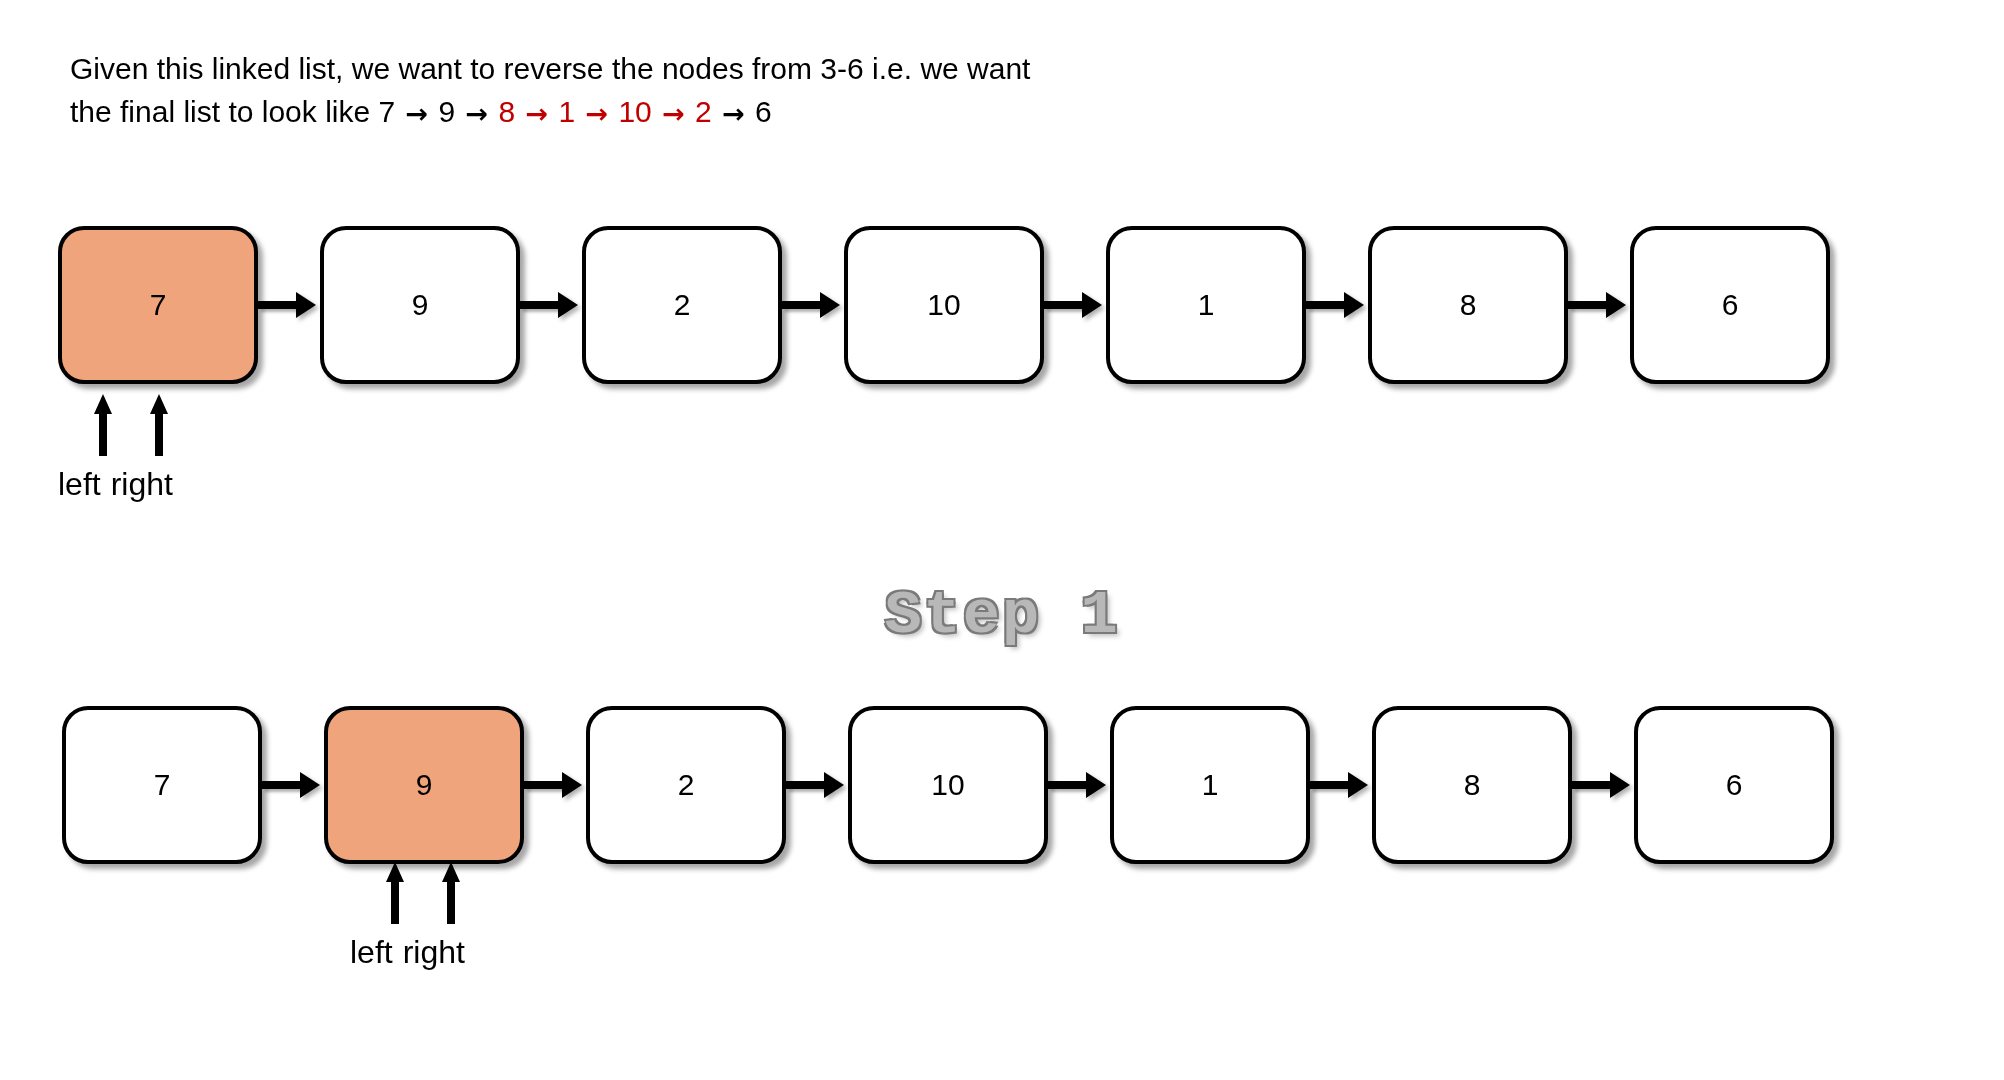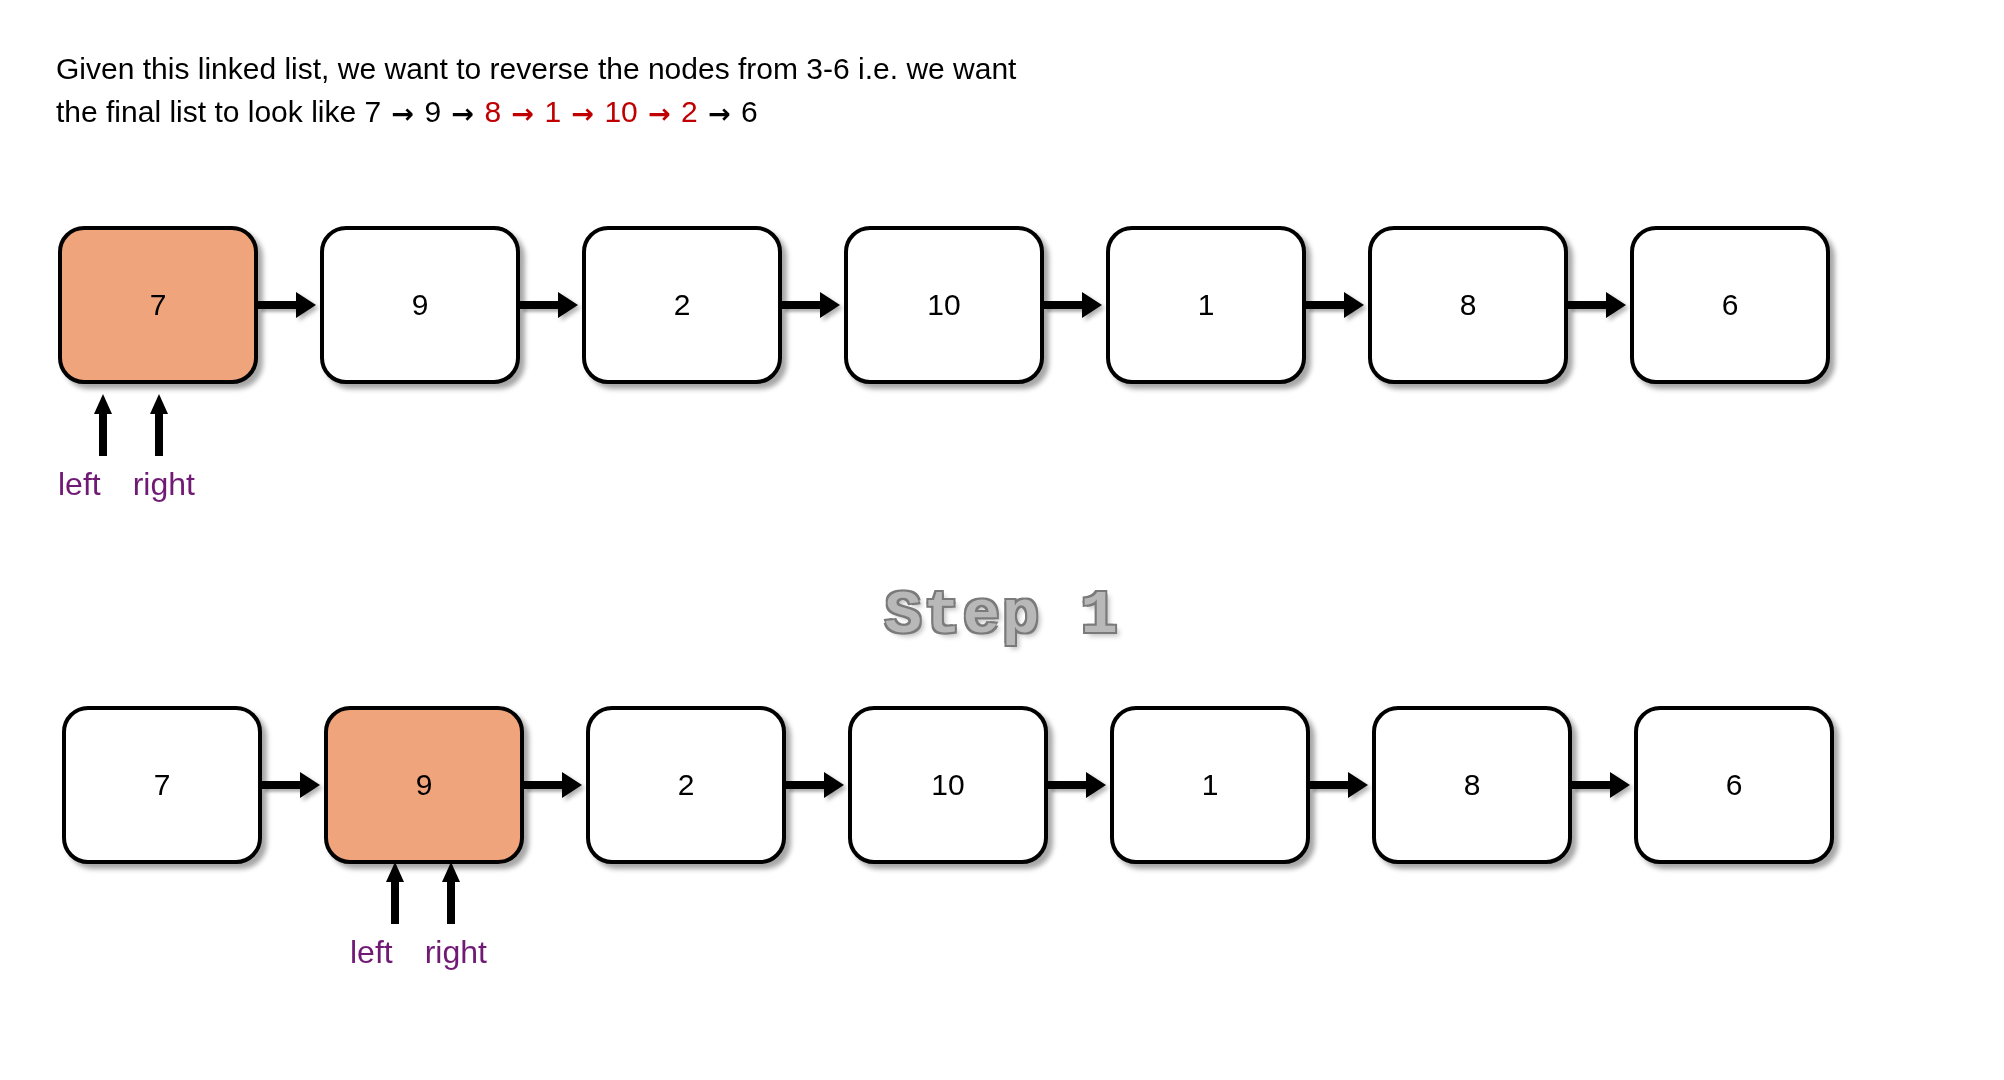--- a/index.html
+++ b/index.html
@@ -13,21 +13,21 @@
   }
   body {
     font-family: "Liberation Sans", sans-serif;
     color: #000000;
     position: relative;
   }
 
   
   #intro-text {
     position: absolute;
-    left: 56px;
+    left: 70px;
     top: 48px;
     width: 1400px;
     font-size: 30px;
     line-height: 1.42;
     color: #000000;
     white-space: nowrap;
   }
   #intro-text .line { display: block; }
   .arrow-glyph {
     font-family: "DejaVu Sans", sans-serif;
@@ -129,24 +129,24 @@
     left: 0;
     top: 0;
     width: 0;
     height: 0;
     border-left: 9px solid transparent;
     border-right: 9px solid transparent;
     border-bottom: 20px solid #000000;
   }
   .pointer-labels {
     display: flex;
-    gap: 32px;
+    gap: 10px;
     margin-top: 10px;
     font-size: 32px;
-    color: #701a75;
+    color: #000000;
   }
 
   
   #step-title {
     position: absolute;
     left: 0;
     top: 580px;
     width: 2004px;
     text-align: center;
     font-family: Liberation Mono, monospace;

